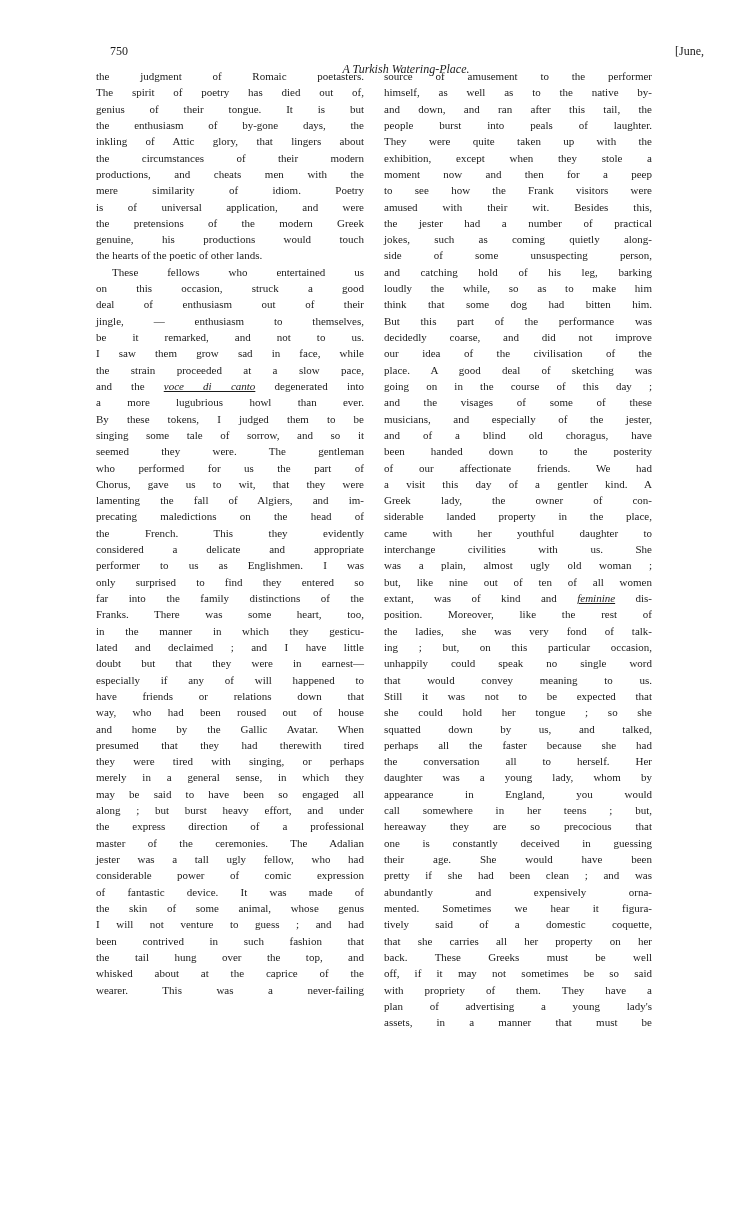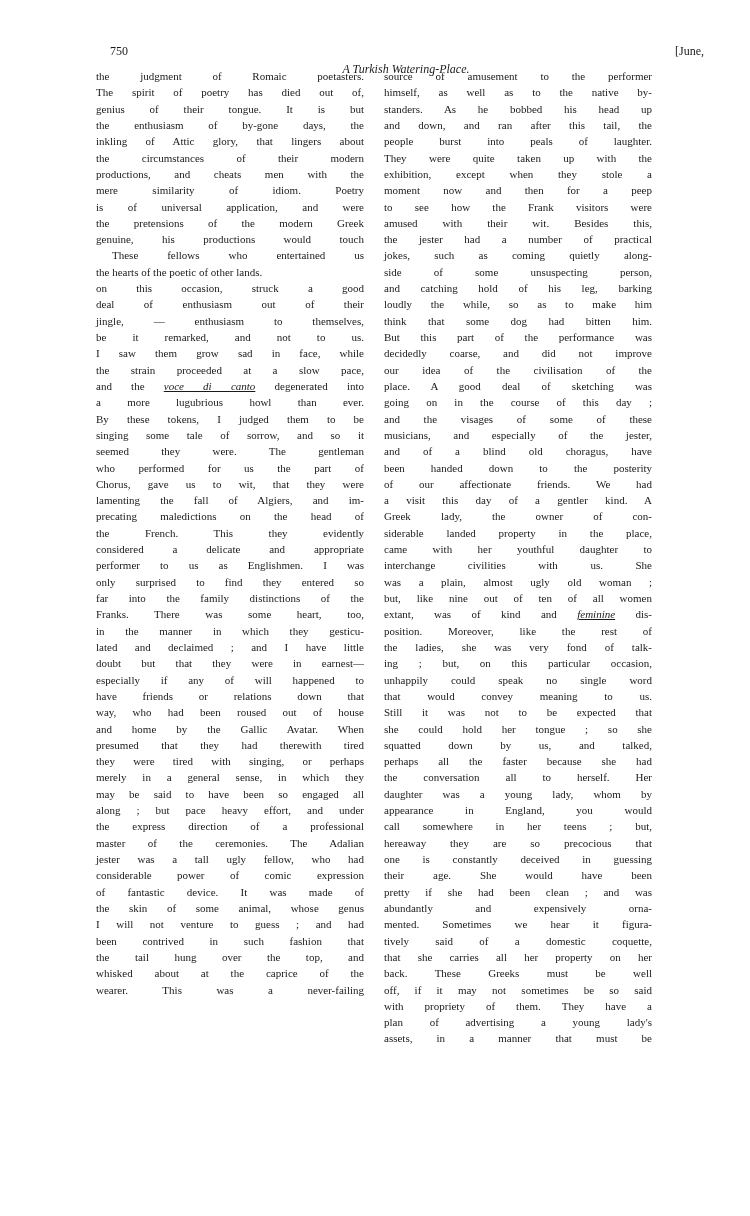--- a/index.html
+++ b/index.html
@@ -30,22 +30,22 @@
     <span class="line">The spirit of poetry has died out of,</span>
     <span class="line">genius of their tongue. It is but</span>
     <span class="line">the enthusiasm of by-gone days, the</span>
     <span class="line">inkling of Attic glory, that lingers about</span>
     <span class="line">the circumstances of their modern</span>
     <span class="line">productions, and cheats men with the</span>
     <span class="line">mere similarity of idiom. Poetry</span>
     <span class="line">is of universal application, and were</span>
     <span class="line">the pretensions of the modern Greek</span>
     <span class="line">genuine, his productions would touch</span>
+    <span class="line last">the hearts of the poetic of other lands.</span>
     <span class="line indent">These fellows who entertained us</span>
-    <span class="line last">the hearts of the poetic of other lands.</span>
     <span class="line">on this occasion, struck a good</span>
     <span class="line">deal of enthusiasm out of their</span>
     <span class="line">jingle, — enthusiasm to themselves,</span>
     <span class="line">be it remarked, and not to us.</span>
     <span class="line">I saw them grow sad in face, while</span>
     <span class="line">the strain proceeded at a slow pace,</span>
     <span class="line">and the <em>voce di canto</em> degenerated into</span>
     <span class="line">a more lugubrious howl than ever.</span>
     <span class="line">By these tokens, I judged them to be</span>
     <span class="line">singing some tale of sorrow, and so it</span>
@@ -64,37 +64,36 @@
     <span class="line">lated and declaimed ; and I have little</span>
     <span class="line">doubt but that they were in earnest—</span>
     <span class="line">especially if any of will happened to</span>
     <span class="line">have friends or relations down that</span>
     <span class="line">way, who had been roused out of house</span>
     <span class="line">and home by the Gallic Avatar. When</span>
     <span class="line">presumed that they had therewith tired</span>
     <span class="line">they were tired with singing, or perhaps</span>
     <span class="line">merely in a general sense, in which they</span>
     <span class="line">may be said to have been so engaged all</span>
-    <span class="line">along ; but pace heavy effort, and under</span>
+    <span class="line">along ; but burst heavy effort, and under</span>
     <span class="line">the express direction of a professional</span>
     <span class="line">master of the ceremonies. The Adalian</span>
     <span class="line">jester was a tall ugly fellow, who had</span>
     <span class="line">considerable power of comic expression</span>
     <span class="line">of fantastic device. It was made of</span>
     <span class="line">the skin of some animal, whose genus</span>
     <span class="line">I will not venture to guess ; and had</span>
     <span class="line">been contrived in such fashion that</span>
     <span class="line">the tail hung over the top, and</span>
     <span class="line">whisked about at the caprice of the</span>
     <span class="line">wearer. This was a never-failing</span>
   </div>
 <div class="col col-right" id="right-col">
     <span class="line">source of amusement to the performer</span>
     <span class="line">himself, as well as to the native by-</span>
-    <span class="line">standers. As he bobbed his head up</span>
     <span class="line">and down, and ran after this tail, the</span>
     <span class="line">people burst into peals of laughter.</span>
     <span class="line">They were quite taken up with the</span>
     <span class="line">exhibition, except when they stole a</span>
     <span class="line">moment now and then for a peep</span>
     <span class="line">to see how the Frank visitors were</span>
     <span class="line">amused with their wit. Besides this,</span>
     <span class="line">the jester had a number of practical</span>
     <span class="line">jokes, such as coming quietly along-</span>
     <span class="line">side of some unsuspecting person,</span>

